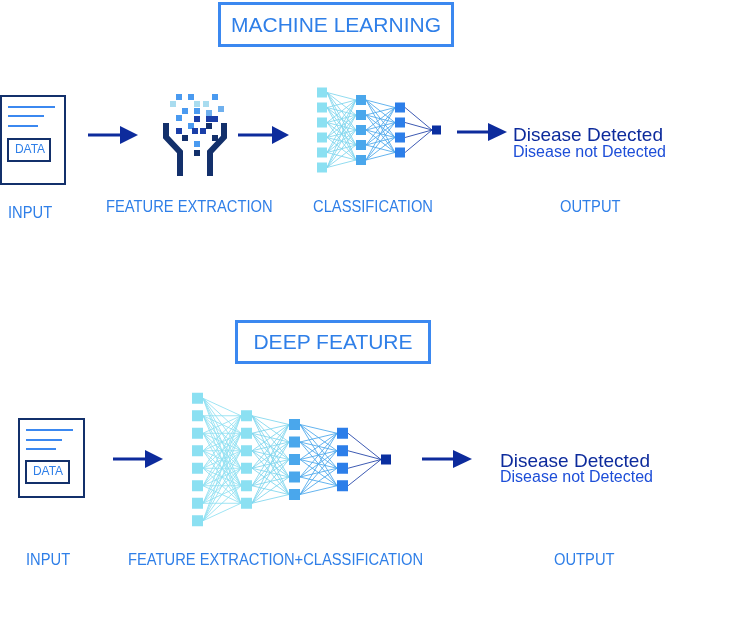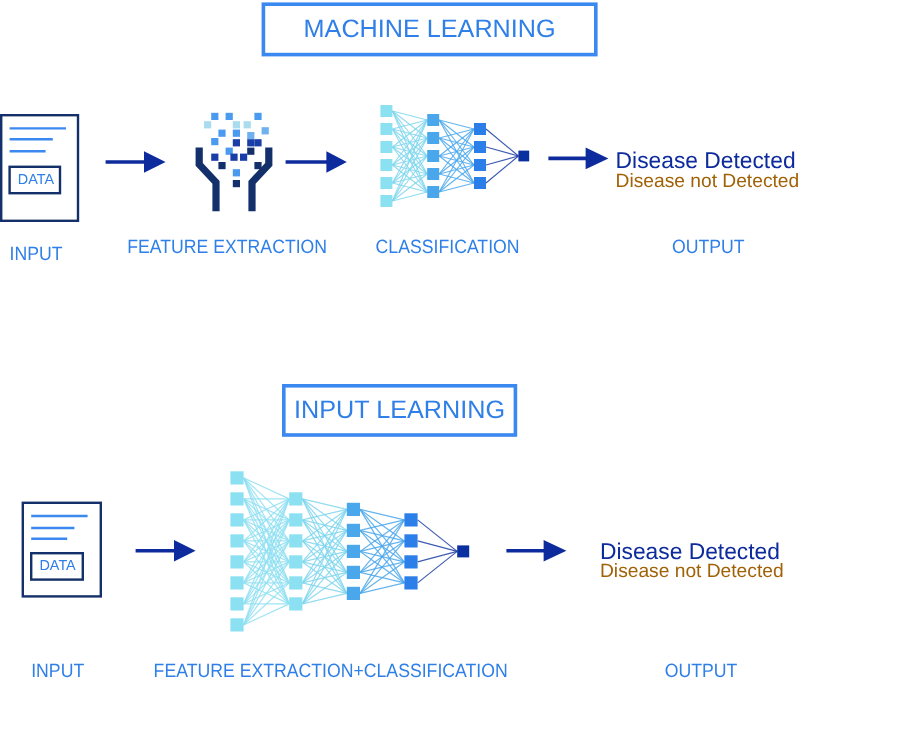--- a/index.html
+++ b/index.html
@@ -3,27 +3,27 @@
   <meta charset="utf-8">
   <style>
     html, body { margin: 0; padding: 0; background: #ffffff; }
     body { width: 756px; height: 629px; position: relative; overflow: hidden;
            font-family: "Liberation Sans", sans-serif; }
     .abs { position: absolute; }
     .title-box { position: absolute; border: 3px solid #3b88f0; color: #2f7fe8;
                  font-size: 21px; text-align: center; line-height: 30px; box-sizing: border-box; background: #fff; }
     .label { position: absolute; color: #2f7fe8; font-size: 16px; white-space: nowrap; transform: scaleX(0.92); transform-origin: left top; }
     .out-pos { position: absolute; color: #0d2b9c; font-size: 19px; white-space: nowrap; }
-    .out-neg { position: absolute; color: #a16207; font-size: 16px; white-space: nowrap; }
+    .out-neg { position: absolute; color: #1d4ed8; font-size: 16px; white-space: nowrap; }
     svg { position: absolute; left: 0; top: 0; }
   </style>
 </head>
 <body>
 
-<div class="title-box" style="left:218px; top:2px; width:280px; height:45px; line-height:39px;">
+<div class="title-box" style="left:218px; top:2px; width:236px; height:45px; line-height:39px;">
   <span>MACHINE LEARNING</span>
 </div>
 
 <svg width="756" height="629">
 
   <g>
     <rect x="1" y="96" width="64" height="88" fill="#fff" stroke="#13306b" stroke-width="2"></rect>
     <line x1="8" y1="107" x2="55" y2="107" stroke="#3b88f0" stroke-width="2"></line>
     <line x1="8" y1="116" x2="44" y2="116" stroke="#3b88f0" stroke-width="2"></line>
     <line x1="8" y1="126" x2="38" y2="126" stroke="#3b88f0" stroke-width="2"></line>
@@ -298,21 +298,21 @@
 
 <div class="label" style="left:8px; top:204px;">INPUT</div>
 <div class="label" style="left:106px; top:198px;">FEATURE EXTRACTION</div>
 <div class="label" style="left:313px; top:198px;">CLASSIFICATION</div>
 <div class="label" style="left:560px; top:198px;">OUTPUT</div>
 
 <div class="out-pos" style="left:513px; top:124px;">Disease Detected</div>
 <div class="out-neg" style="left:513px; top:143px;">Disease not Detected</div>
 
 <div class="title-box" style="left:235px; top:320px; width:196px; height:44px; line-height:38px;">
-  <span>INPUT LEARNING</span>
+  <span>DEEP FEATURE</span>
 </div>
 
 <div class="abs" style="left:28px; top:464px; width:40px; text-align:center; color:#2f7fe8; font-size:12px;">DATA</div>
 
 <div class="label" style="left:26px; top:551px;">INPUT</div>
 <div class="label" style="left:128px; top:551px;">FEATURE EXTRACTION+CLASSIFICATION</div>
 <div class="label" style="left:554px; top:551px;">OUTPUT</div>
 
 <div class="out-pos" style="left:500px; top:450px;">Disease Detected</div>
 <div class="out-neg" style="left:500px; top:468px;">Disease not Detected</div>

